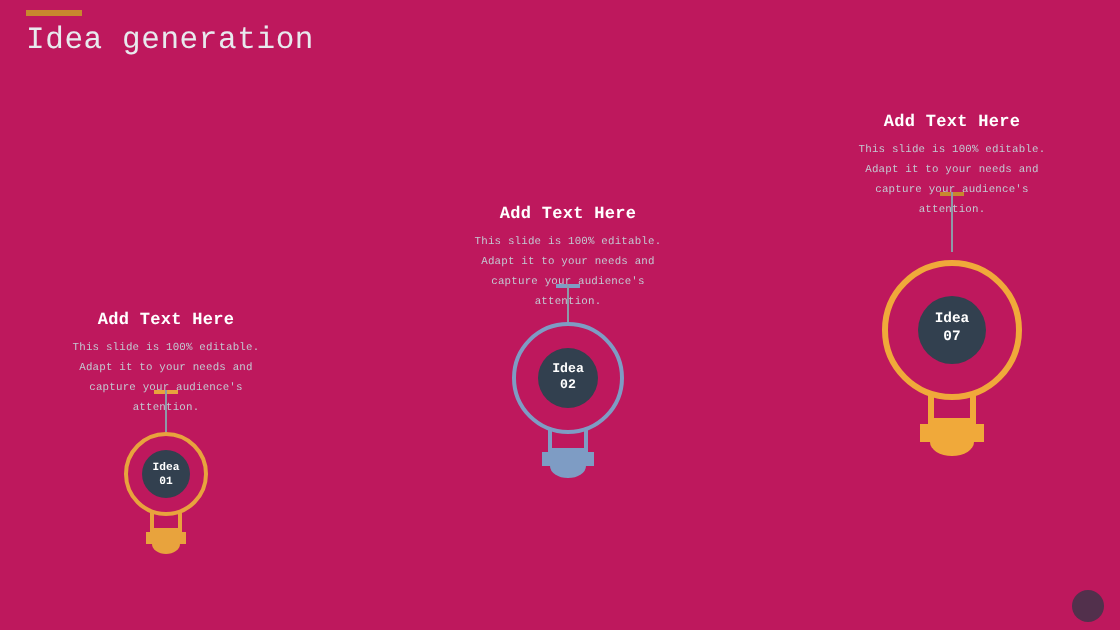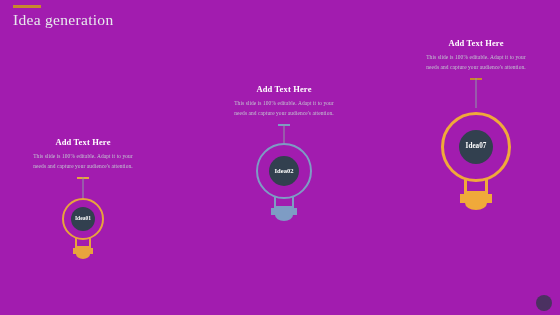--- a/index.html
+++ b/index.html
@@ -4,23 +4,23 @@
 <style>
   html, body {
     margin: 0;
     padding: 0;
     background: #27313f;
   }
   #slide {
     position: relative;
     width: 560px;
     height: 315px;
-    background: #a21caf;
+    background: #be185d;
     overflow: hidden;
-    font-family: Liberation Serif, serif;
+    font-family: Liberation Mono, monospace;
     -webkit-font-smoothing: antialiased;
   }
 
   
   #accent-bar {
     position: absolute;
     left: 13px;
     top: 5px;
     width: 28px;
     height: 3px;
@@ -33,21 +33,21 @@
     font-size: 15.5px;
     letter-spacing: 0.3px;
     color: #e8eaee;
     font-weight: 400;
     white-space: nowrap;
   }
 
   
   .item {
     position: absolute;
-    top: 0;
+    top: 18px;
     height: 231px;
   }
   .text-block {
     position: absolute;
     width: 124px;
     text-align: center;
     left: 0;
   }
   .text-heading {
     font-size: 8.5px;
@@ -96,21 +96,21 @@
     top: 0;
     border-style: solid;
     border-radius: 50%;
     box-sizing: border-box;
   }
   .bulb-inner {
     position: absolute;
     border-radius: 50%;
     background: #32404f;
     display: flex;
-    flex-direction: row;
+    flex-direction: column;
     align-items: center;
     justify-content: center;
     color: #ffffff;
     font-weight: bold;
     line-height: 1.28;
     text-align: center;
   }
   .bulb-neck {
     position: absolute;
     border-style: solid;

